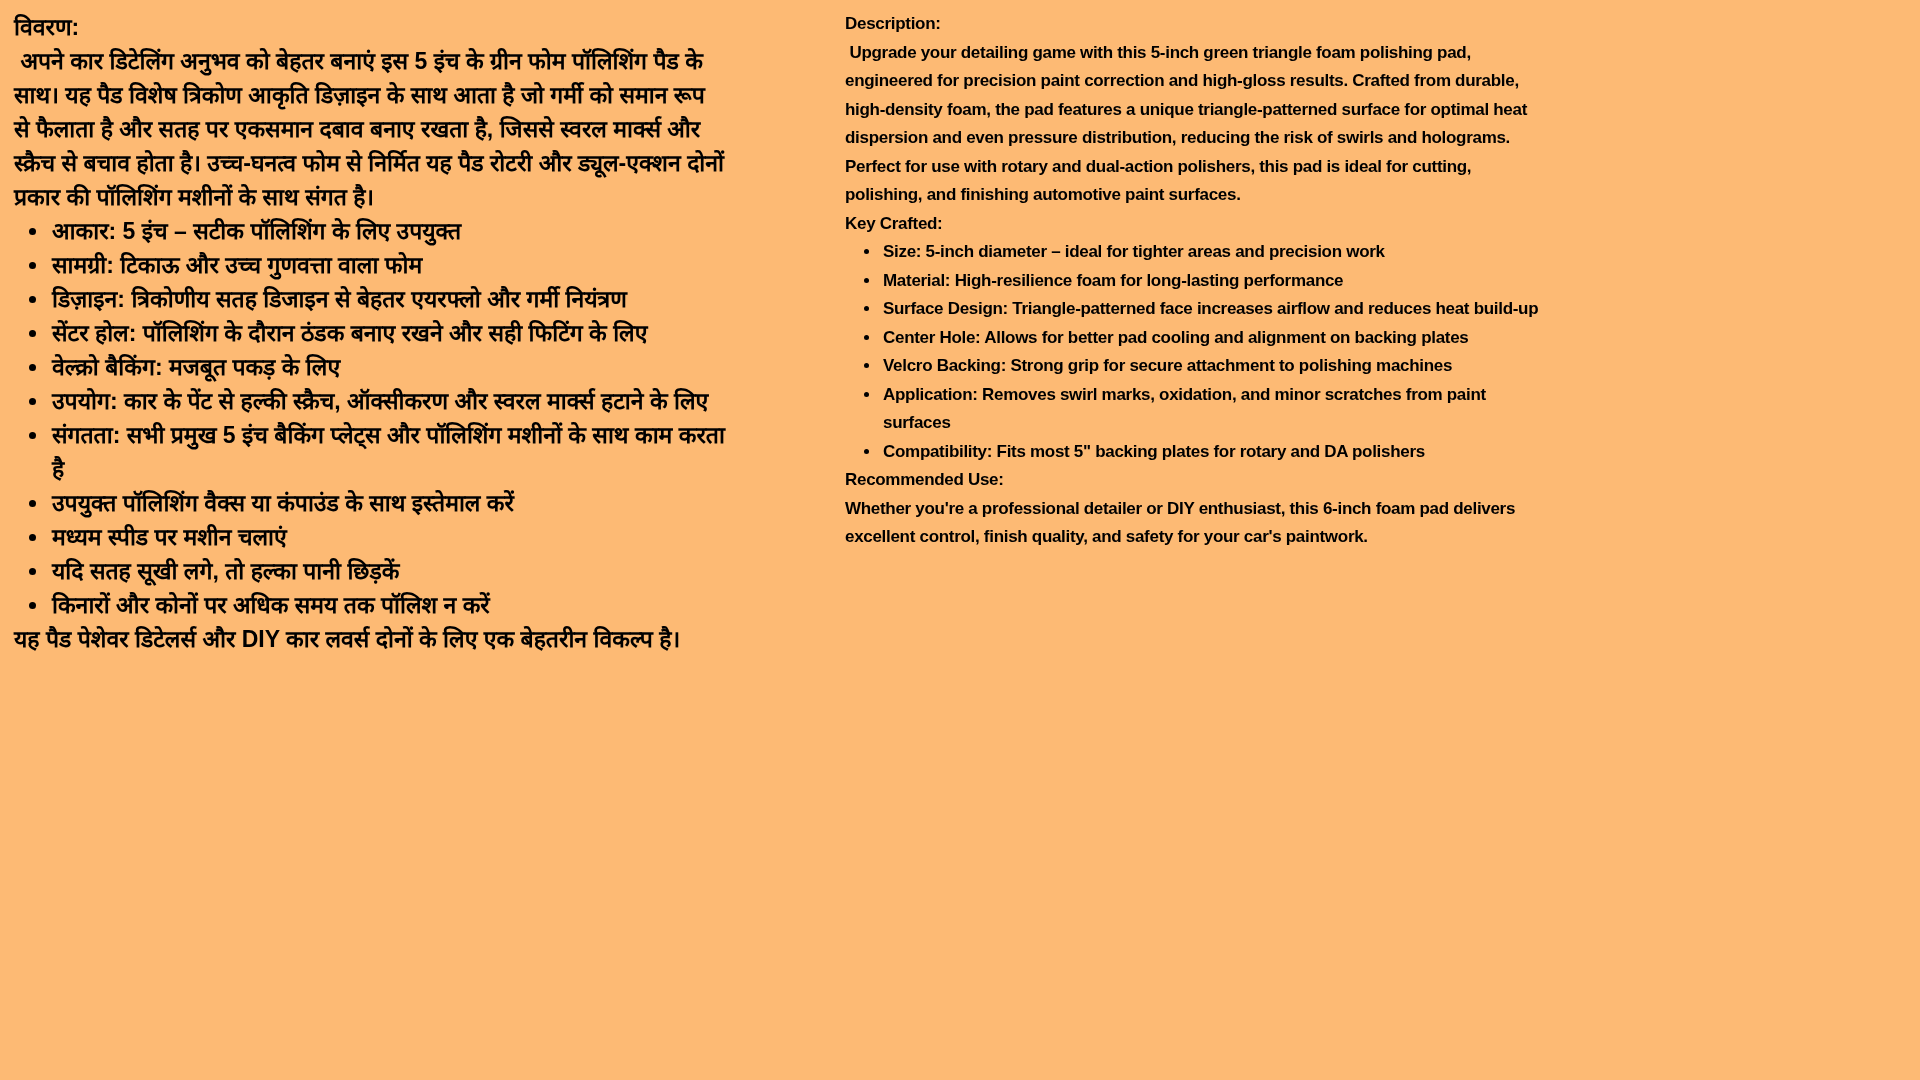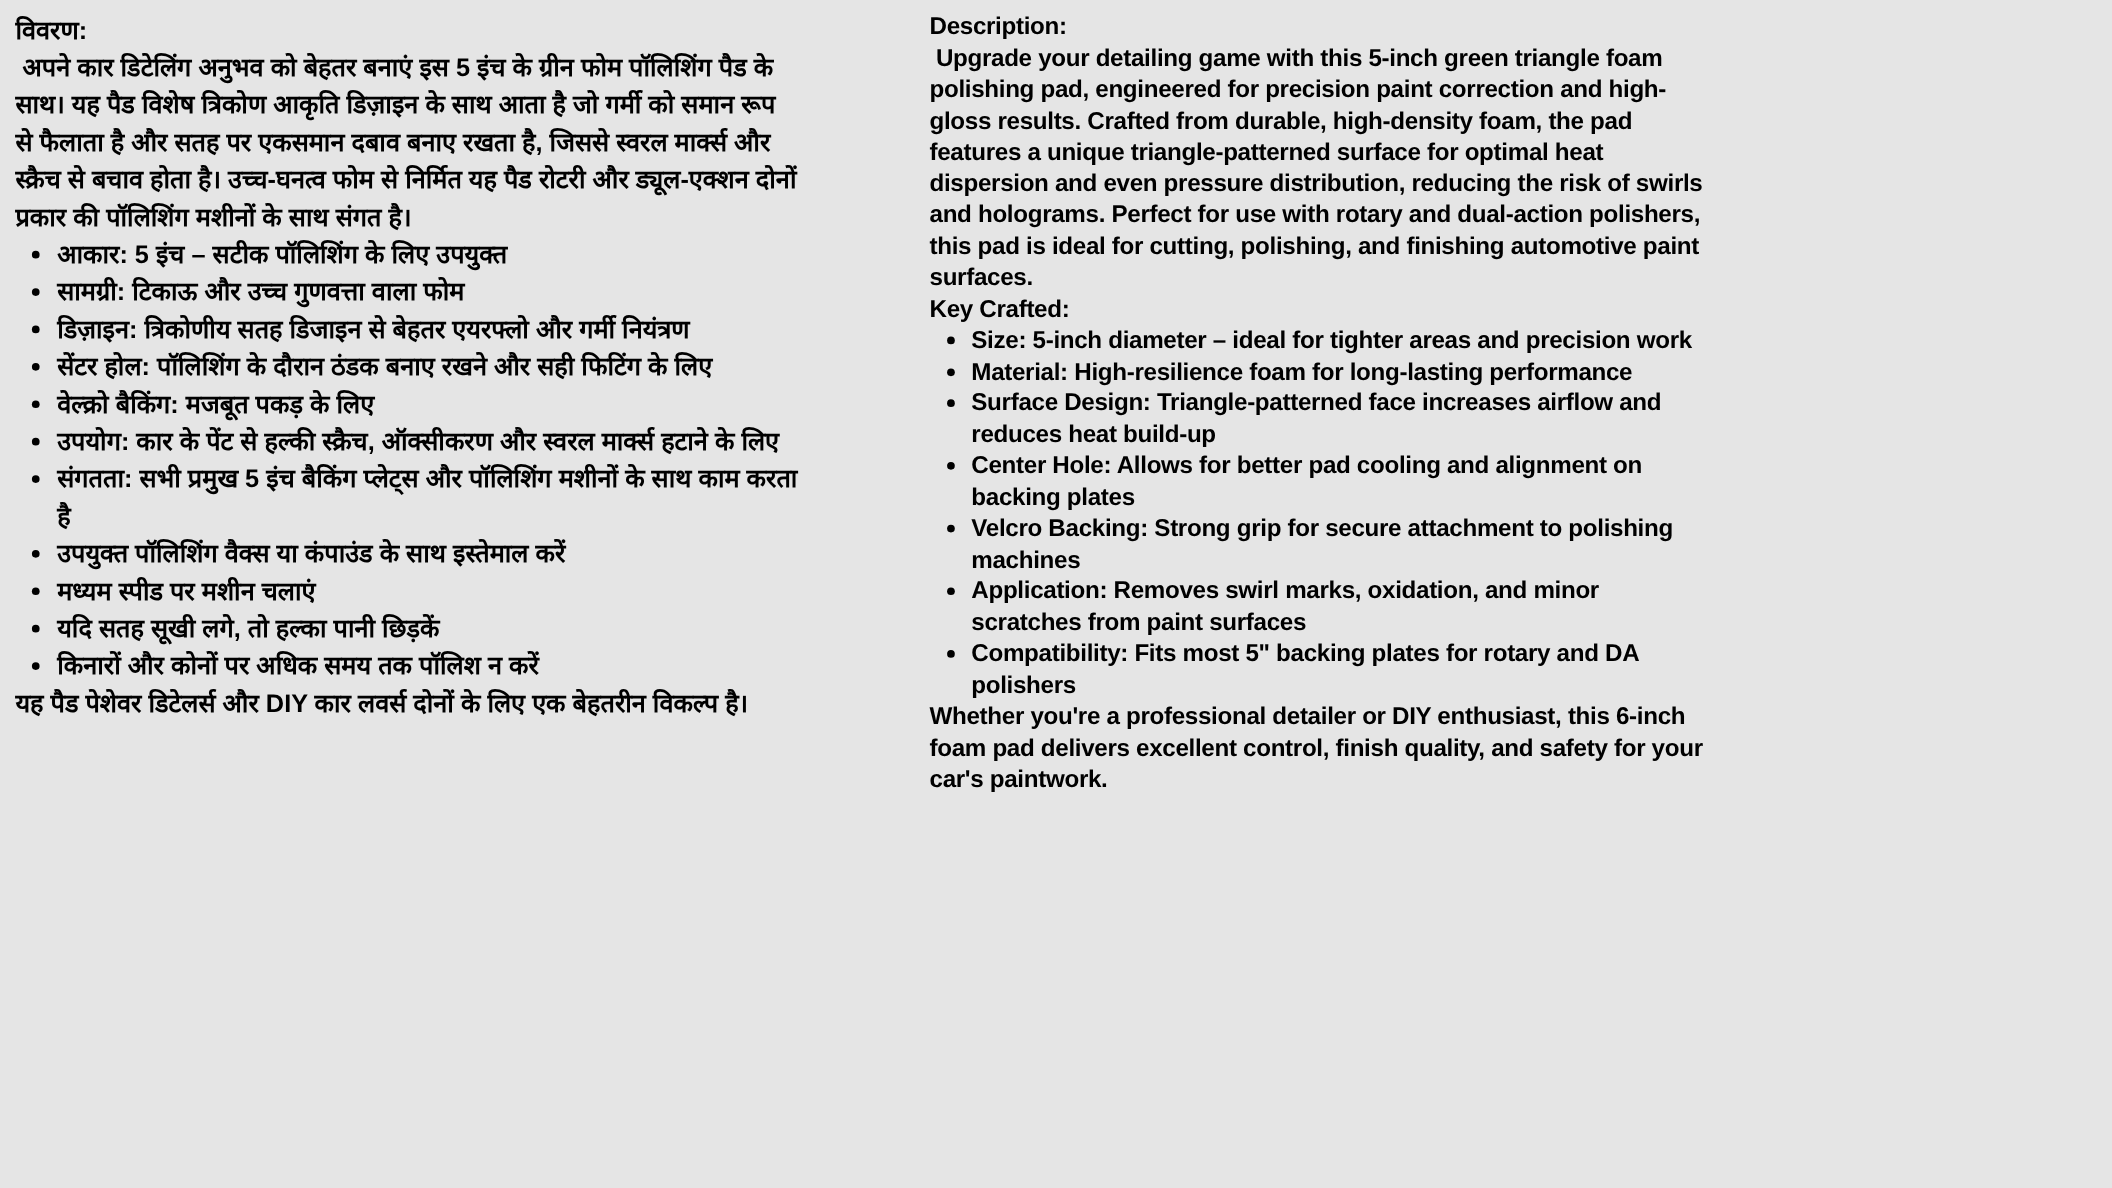--- a/index.html
+++ b/index.html
@@ -4,40 +4,40 @@
 <style>
   html, body {
     margin: 0;
     padding: 0;
     background: #ffffff;
   }
   .page {
     position: relative;
     width: 1920px;
     height: 1080px;
-    background: #e5e5e5;
+    background: #fdba74;
     color: #000000;
     font-family: "Liberation Sans", "DejaVu Sans", sans-serif;
     font-weight: 700;
     overflow: hidden;
   }
   .col {
     position: absolute;
     top: 10px;
   }
   .col-left {
     left: 14px;
     width: 712px;
     font-size: 23px;
     line-height: 34px;
   }
   .col-right {
     left: 845px;
     width: 706px;
-    font-size: 22px;
+    font-size: 17px;
     line-height: 28.5px;
     letter-spacing: -0.3px;
   }
   .para, .heading {
     margin: 0;
     white-space: pre-wrap;
   }
   ul.blist {
     margin: 0;
     padding-left: 36px;
@@ -80,16 +80,17 @@
     <p class="heading">Key Crafted:</p>
     <ul class="blist">
       <li>Size: 5-inch diameter – ideal for tighter areas and precision work</li>
       <li>Material: High-resilience foam for long-lasting performance</li>
       <li>Surface Design: Triangle-patterned face increases airflow and reduces heat build-up</li>
       <li>Center Hole: Allows for better pad cooling and alignment on backing plates</li>
       <li>Velcro Backing: Strong grip for secure attachment to polishing machines</li>
       <li>Application: Removes swirl marks, oxidation, and minor scratches from paint surfaces</li>
       <li>Compatibility: Fits most 5" backing plates for rotary and DA polishers</li>
     </ul>
+    <p class="heading">Recommended Use:</p>
     <p class="para">Whether you're a professional detailer or DIY enthusiast, this 6-inch foam pad delivers excellent control, finish quality, and safety for your car's paintwork.</p>
   </section>
 
 </div>
 
 </body></html>

